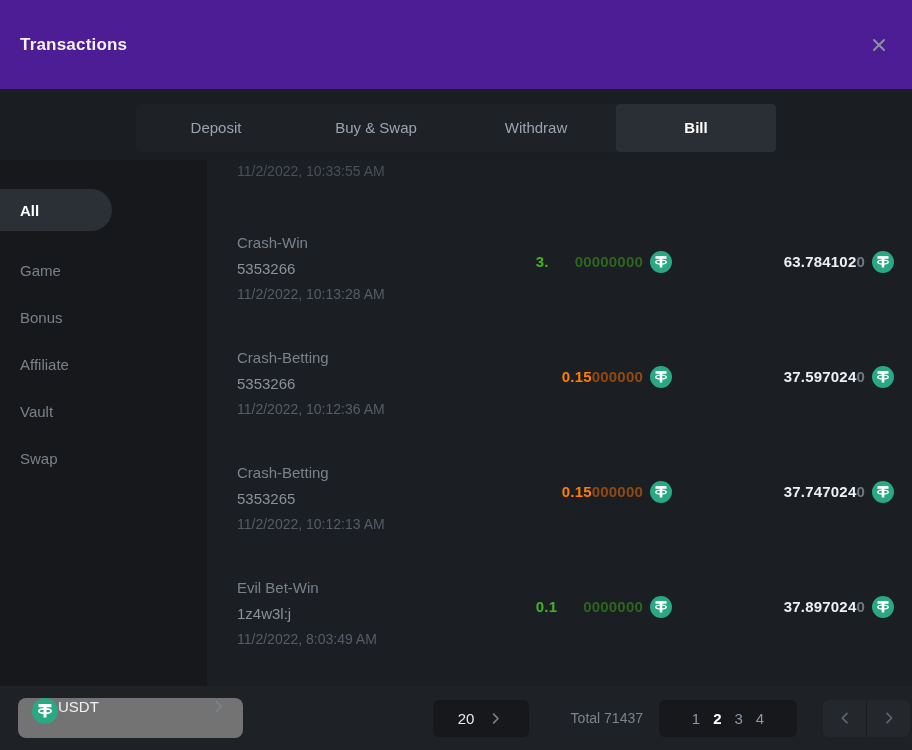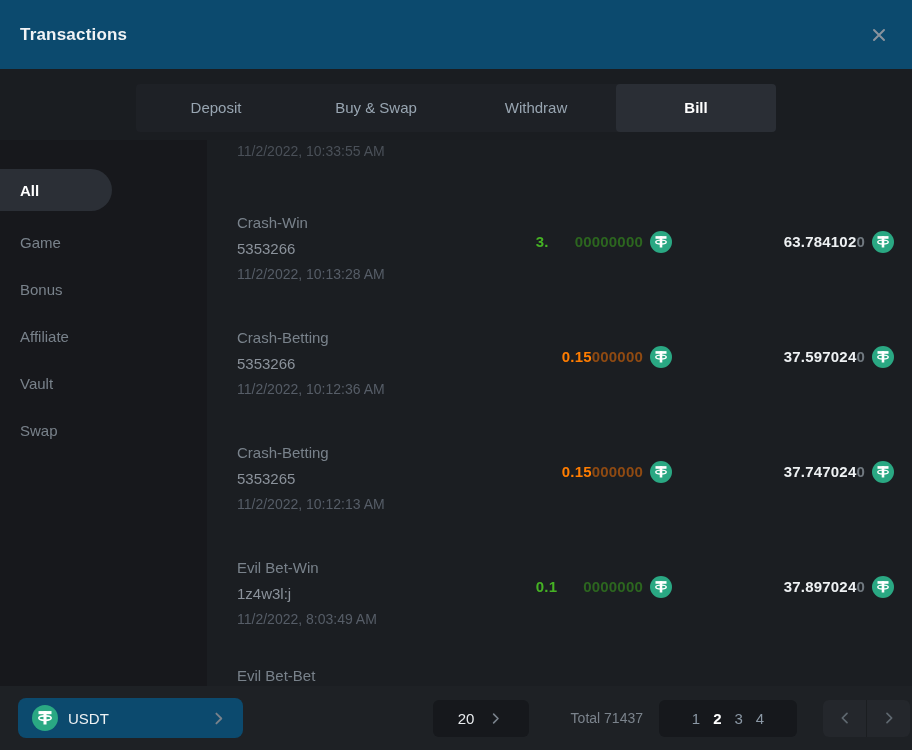--- a/index.html
+++ b/index.html
@@ -5,39 +5,39 @@
   html,body{margin:0;padding:0;}
   body{
     width:912px;height:750px;overflow:hidden;
     background:#1a1d21;
     font-family:"Liberation Sans",sans-serif;
     -webkit-font-smoothing:antialiased;
   }
   .modal{width:912px;height:750px;display:flex;flex-direction:column;}
 
   
-  .m-header{flex:0 0 57px;background:#0c4a6e;display:flex;align-items:center;justify-content:space-between;padding:6px 20px;}
+  .m-header{flex:0 0 57px;background:#4c1d95;display:flex;align-items:center;justify-content:space-between;padding:16px 20px;}
   .m-title{font-size:17px;font-weight:bold;color:#f1f3f5;letter-spacing:.2px;}
   .close-btn{width:26px;height:26px;display:flex;align-items:center;justify-content:center;color:#8a939d;cursor:pointer;}
 
   
   .tabband{flex:0 0 71px;background:#1a1d21;display:flex;align-items:center;justify-content:center;padding-top:6px;box-sizing:border-box;}
   .tabs{width:640px;height:48px;background:#1e2126;border-radius:4px;display:flex;}
   .tab{flex:1;display:flex;align-items:center;justify-content:center;color:#98a5b1;font-size:15px;cursor:pointer;}
   .tab.active{background:#2a2e35;color:#ffffff;font-weight:bold;border-radius:4px;}
 
   
   .middle{flex:1;display:flex;min-height:0;}
   .sidebar{flex:0 0 207px;background:#17181c;}
   .datebox{margin:30px 0 0 18px;width:168px;height:45px;background:#202329;border-radius:6px;
     display:flex;align-items:center;justify-content:space-between;padding:0 15px 0 20px;box-sizing:border-box;cursor:pointer;}
   .datebox-label{color:#667080;font-size:15px;}
   .filters{margin-top:0;}
   .filter{height:47px;display:flex;align-items:center;padding-left:20px;color:#79828b;font-size:15px;cursor:pointer;box-sizing:border-box;}
-  .filter.active{margin-top:29px;margin-bottom:8px;width:112px;height:42px;background:#2b2f36;border-radius:0 21px 21px 0;color:#ffffff;font-weight:bold;}
+  .filter.active{margin-top:29px;margin-bottom:16px;width:112px;height:42px;background:#2b2f36;border-radius:0 21px 21px 0;color:#ffffff;font-weight:bold;}
 
   
   .list{flex:1;background:#1b1e22;padding:0 18px 0 30px;overflow:hidden;position:relative;}
   .clipped-date{color:#4a5058;font-size:14px;margin-top:3px;line-height:17px;}
   .rows{margin-top:24px;}
   .row{height:115px;display:flex;align-items:center;}
   .row-left{flex:1;display:flex;flex-direction:column;gap:9px;margin-top:12px;}
   .row-title{color:#79828b;font-size:15px;}
   .row-id{color:#8b929b;font-size:15px;}
   .row-date{color:#565d67;font-size:14px;}
@@ -49,21 +49,21 @@
   .amount[data-color="green"] .zeros{color:#2c661f;margin-left:26px;}
   .amount[data-color="orange"] .sig{color:#ff7d00;}
   .amount[data-color="orange"] .zeros{color:#8f4a12;}
   .balance .sig{color:#eef1f3;}
   .balance .zeros{color:#70787f;}
   .coin{width:22px;height:22px;flex:0 0 auto;}
   .row-clipped{height:60px;display:flex;align-items:flex-start;padding-top:23px;box-sizing:border-box;}
 
   
   .footer{flex:0 0 64px;background:#1e2125;display:flex;align-items:center;padding:0 2px 0 18px;box-sizing:border-box;}
-  .currency-btn{width:225px;height:40px;background:#0c4a6e;border-radius:8px;display:flex;align-items:center;gap:10px;padding:0 16px 0 14px;box-sizing:border-box;cursor:pointer;}
+  .currency-btn{width:225px;height:40px;background:#737373;border-radius:8px;display:flex;align-items:flex-start;padding:0 16px 0 14px;box-sizing:border-box;cursor:pointer;}
   .currency-btn .coin{width:26px;height:26px;}
   .currency-label{color:#eef1f3;font-size:15px;flex:1;}
   .chev{display:flex;align-items:center;justify-content:center;color:#79828b;}
   .size-box{margin-left:auto;width:96px;height:37px;background:#16181c;border-radius:6px;display:flex;align-items:center;justify-content:center;gap:14px;cursor:pointer;}
   .size-label{color:#e8ebee;font-size:15px;}
   .total{margin-left:42px;color:#7b838c;font-size:14px;white-space:nowrap;}
   .pagination{margin-left:16px;width:138px;height:37px;background:#16181c;border-radius:6px;display:flex;align-items:center;justify-content:center;gap:13px;}
   .page{color:#8b98a5;font-size:15px;cursor:pointer;}
   .page.active{color:#ffffff;font-weight:bold;}
   .arrows{margin-left:26px;display:flex;}

